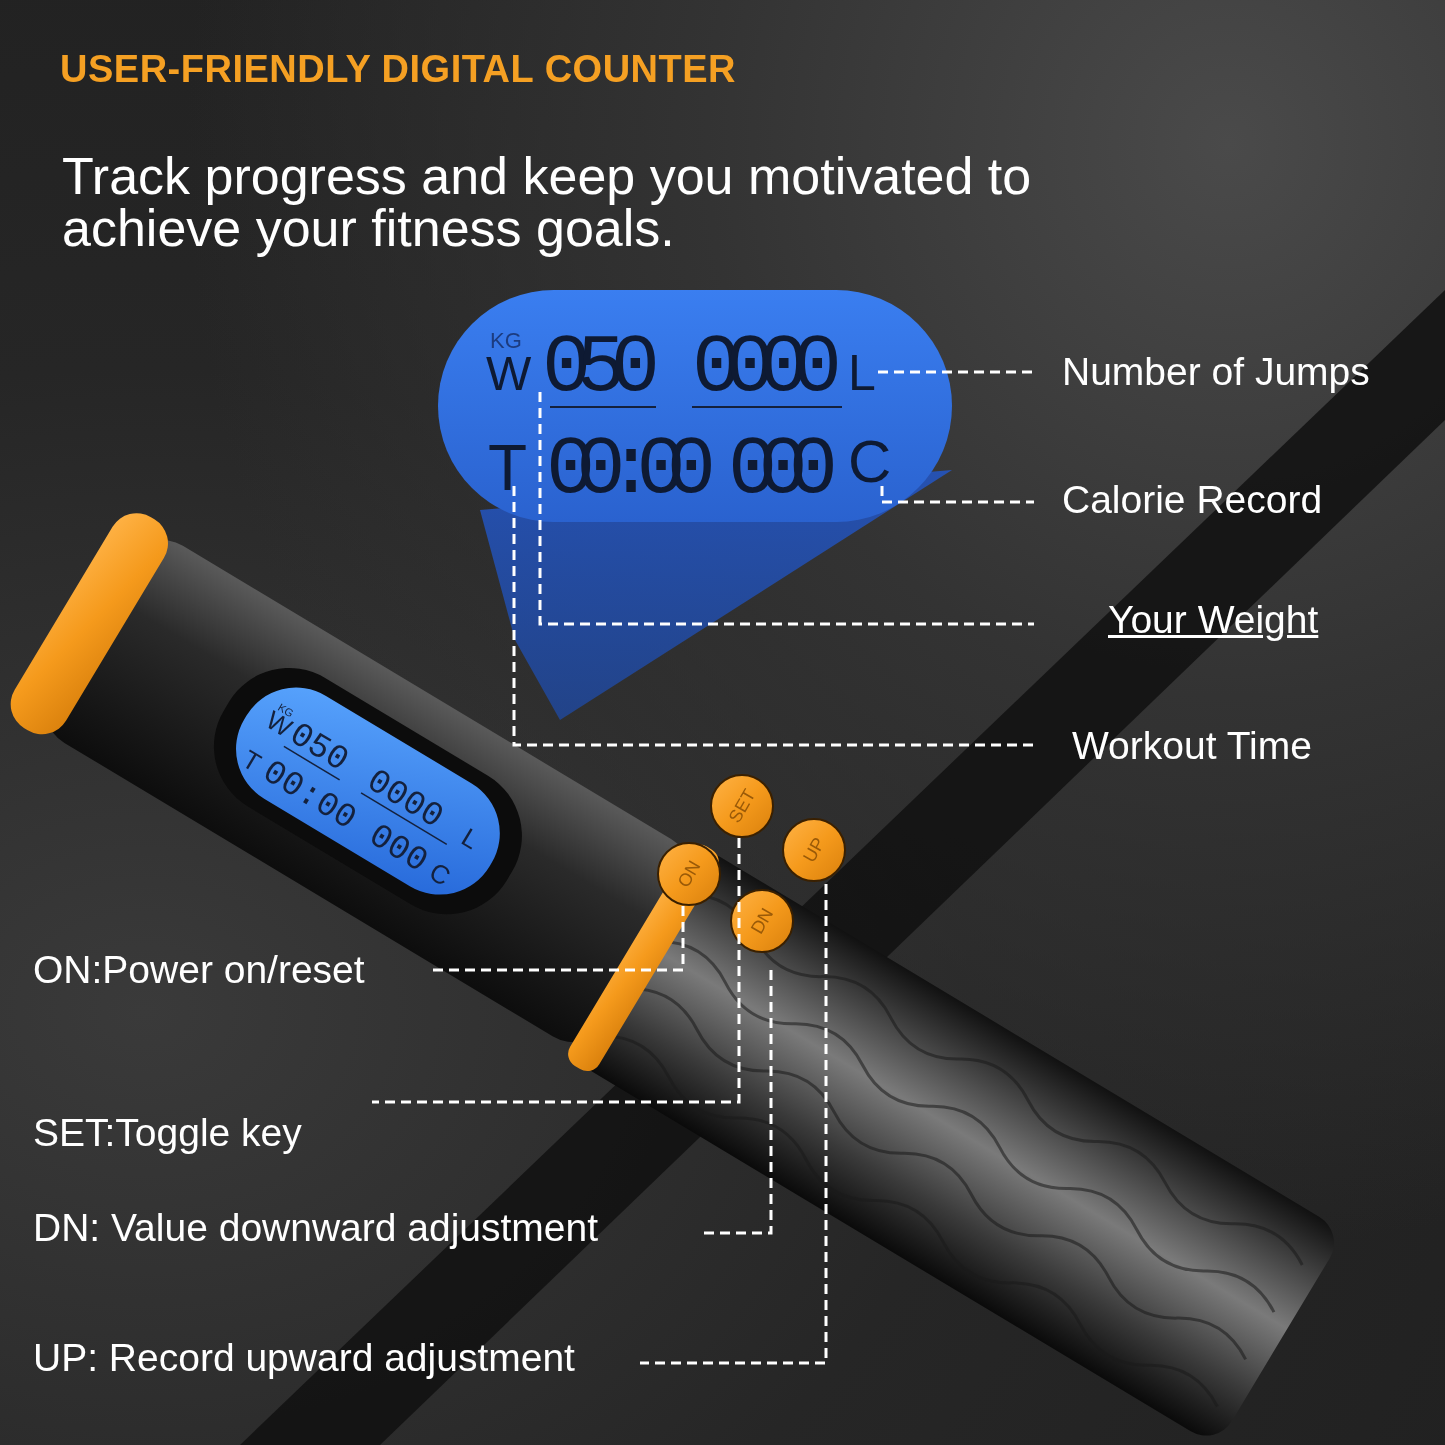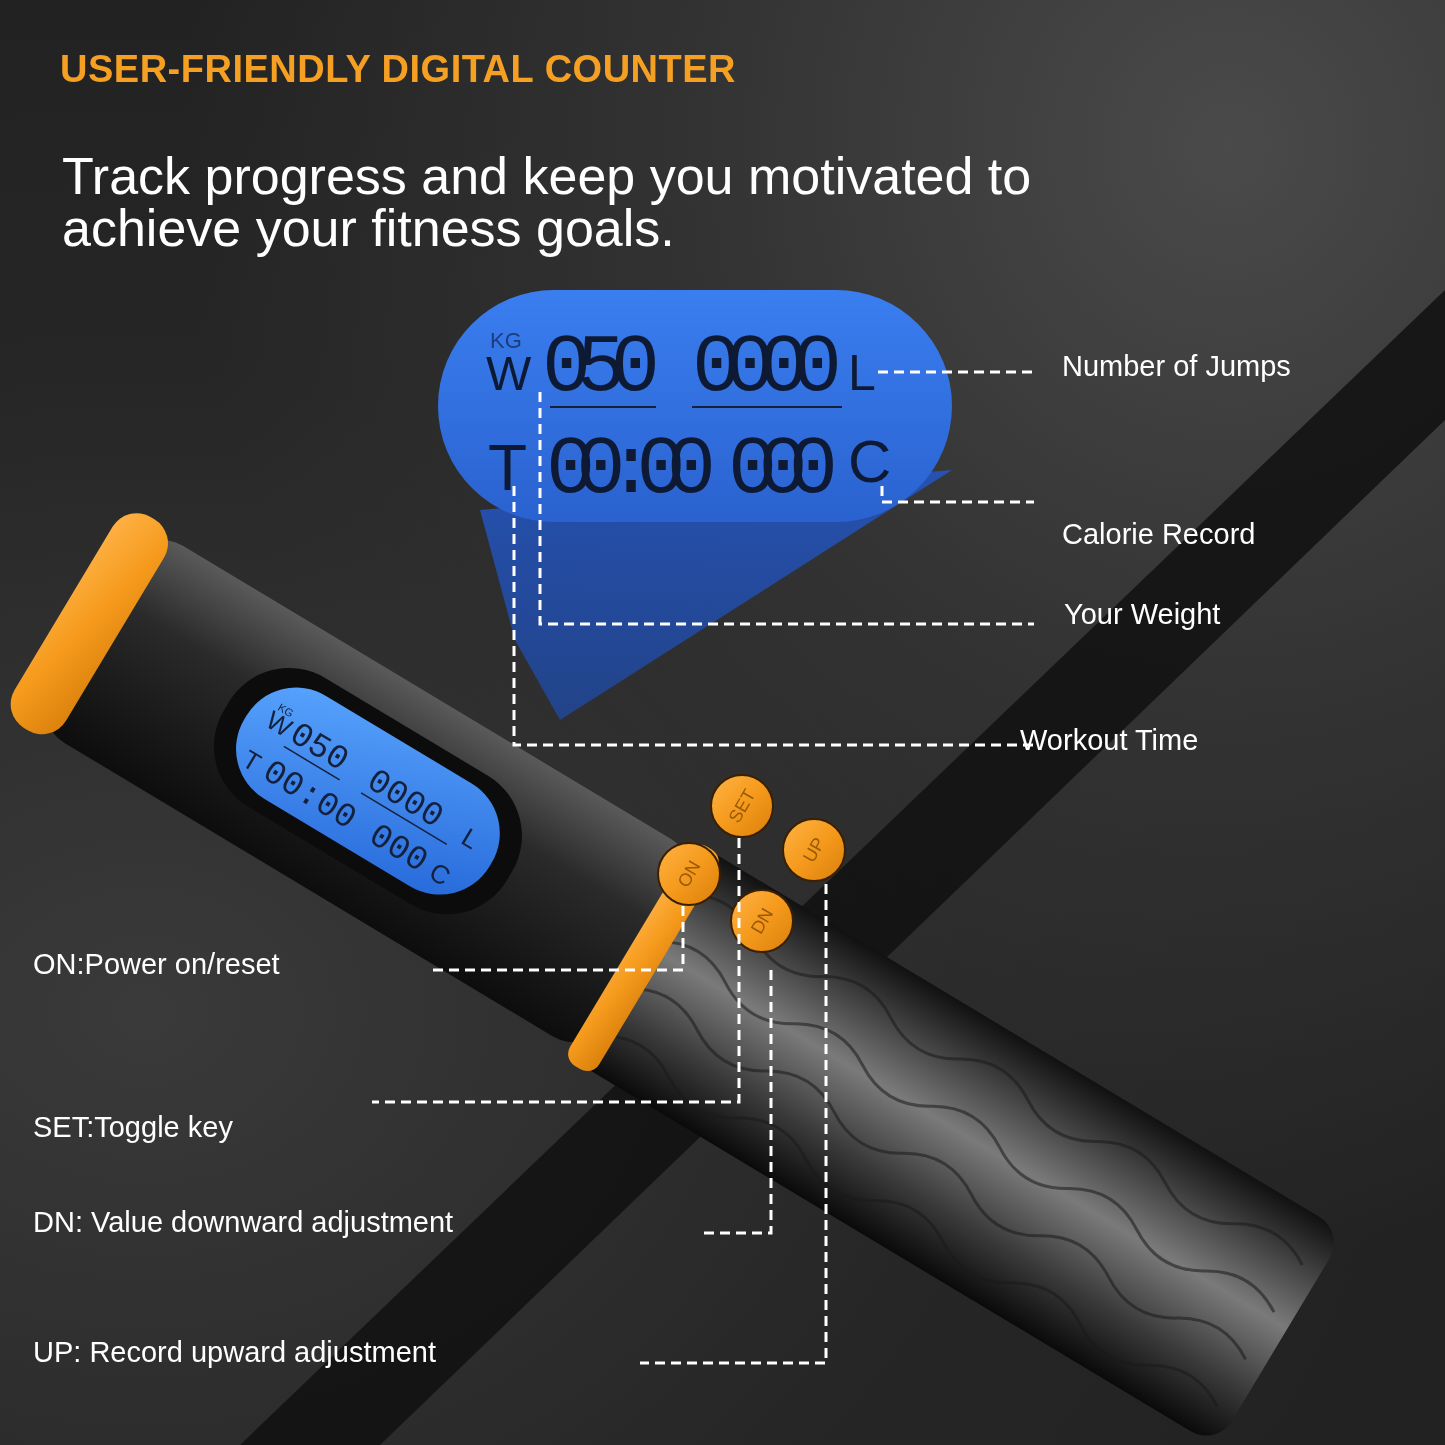--- a/index.html
+++ b/index.html
@@ -17,21 +17,21 @@
     .title {
       position: absolute; left: 60px; top: 48px; margin: 0;
       font-size: 38px; font-weight: 700; color: #f5a023; letter-spacing: 0.5px;
       white-space: nowrap;
     }
     .subtitle {
       position: absolute; left: 62px; top: 150px; width: 1060px; margin: 0;
       font-size: 52px; line-height: 52px; color: #ffffff;
     }
     .label {
-      position: absolute; color: #ffffff; font-size: 29px; white-space: nowrap;
+      position: absolute; color: #ffffff; font-size: 39px; white-space: nowrap;
     }
     svg.art { position: absolute; left: 0; top: 0; }
     .lcd-text { font-family: "Liberation Sans", sans-serif; }
   </style>
 </head>
 <body>
 
 <div class="bg-layer bg-base"></div>
 
 <svg class="art" width="1445" height="1445" viewBox="0 0 1445 1445">
@@ -148,20 +148,20 @@
     <polyline points="739,838 739,1102 372,1102"></polyline>
     <polyline points="771,970 771,1233 700,1233"></polyline>
     <polyline points="826,884 826,1363 640,1363"></polyline>
   </g>
 </svg>
 
 <h1 class="title">USER-FRIENDLY DIGITAL COUNTER</h1>
 <p class="subtitle">Track progress and keep you motivated to achieve your fitness goals.</p>
 
 <div class="label" style="left:1062px; top:350px;">Number of Jumps</div>
-<div class="label" style="left:1062px; top:478px;margin-top:40px;">Calorie Record</div>
-<div class="label" style="left:1064px; top:598px;">Your Weight</div>
-<div class="label" style="left:1020px; top:724px;">Workout Time</div>
+<div class="label" style="left:1062px; top:478px;">Calorie Record</div>
+<div class="label" style="left:1108px; top:598px;text-decoration:underline;">Your Weight</div>
+<div class="label" style="left:1072px; top:724px;">Workout Time</div>
 
 <div class="label" style="left:33px; top:948px;text-align:center;">ON:Power on/reset</div>
 <div class="label" style="left:33px; top:1076px;margin-top:35px;">SET:Toggle key</div>
 <div class="label" style="left:33px; top:1206px;">DN: Value downward adjustment</div>
 <div class="label" style="left:33px; top:1336px;">UP: Record upward adjustment</div>
 
 </body></html>

